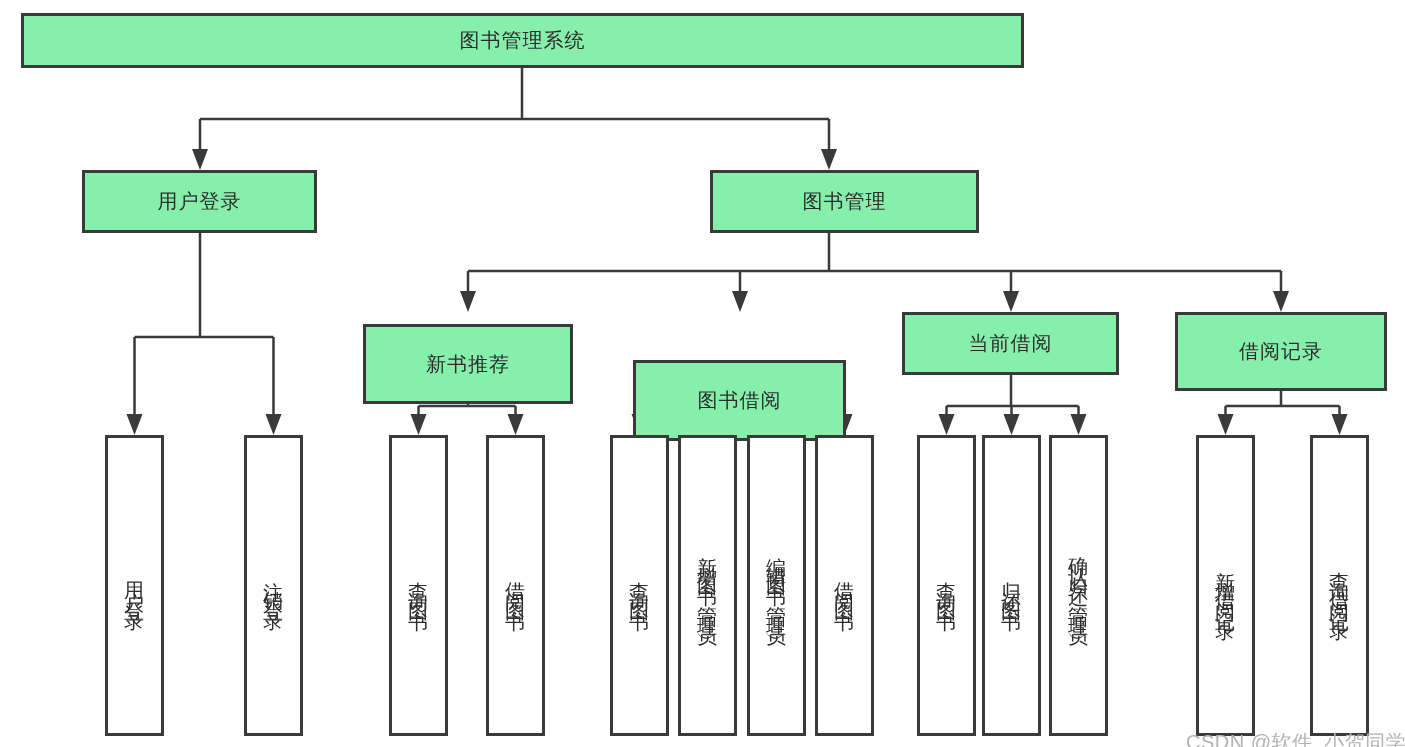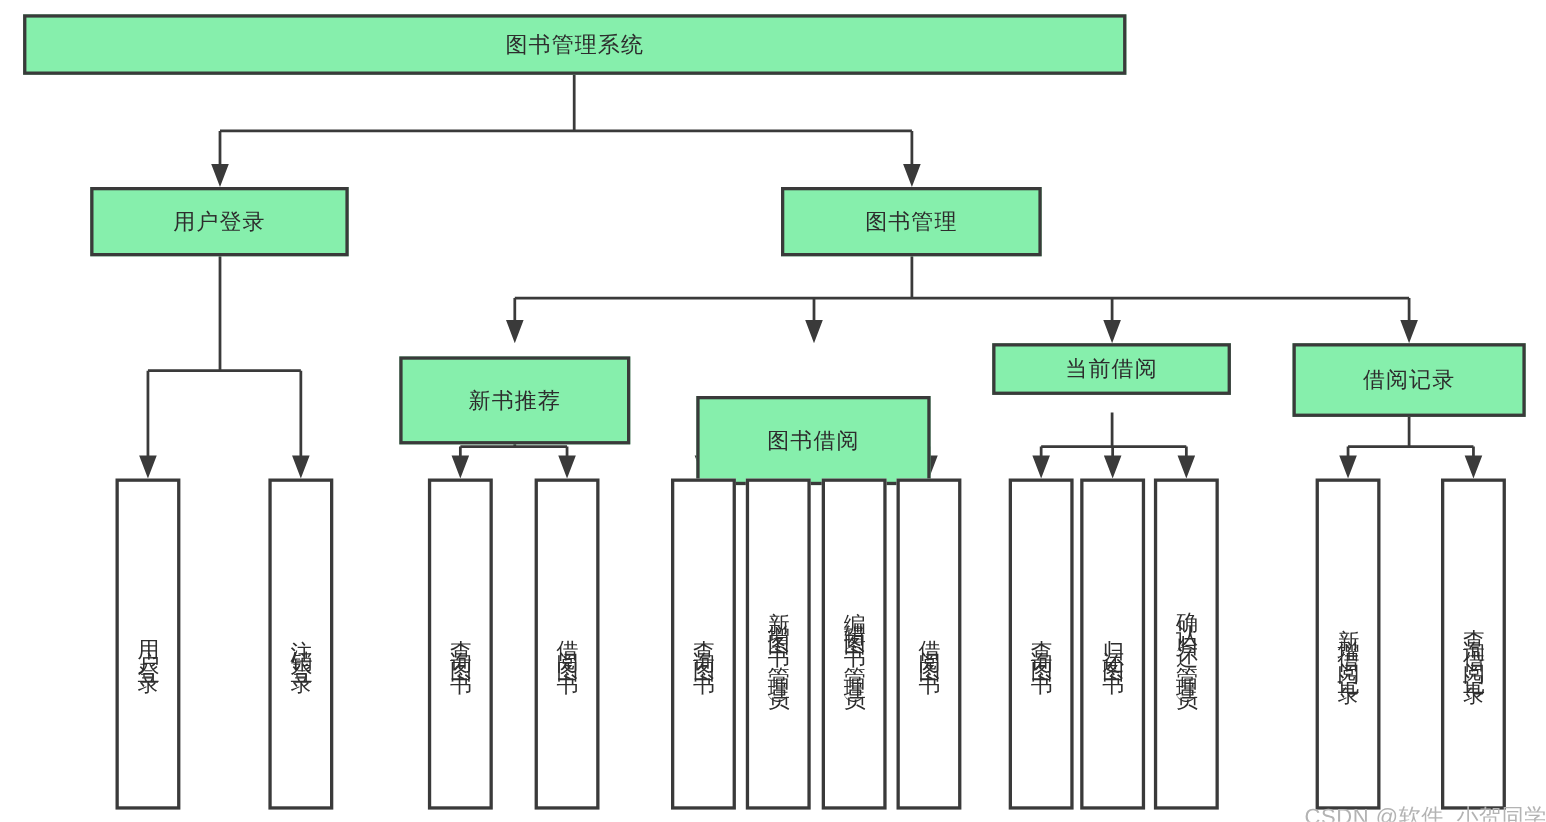--- a/index.html
+++ b/index.html
@@ -22,25 +22,25 @@
     display:flex; align-items:center; justify-content:center;
   }
   .vnode .vtext {
     writing-mode:vertical-rl; text-orientation:mixed;
     font-size:20px; letter-spacing:10px; line-height:1;
     color:#2d2d2d; white-space:nowrap;
   }
   
   .n-root { left:21px;  top:13px;  width:1003px; height:55px; }
   .n-l2a  { left:82px;  top:170px; width:235px;  height:63px; }
-  .n-l2b  { left:710px; top:170px; width:237px;  height:63px; }
+  .n-l2b  { left:710px; top:170px; width:269px;  height:63px; }
   .n-l3a  { left:363px; top:324px; width:210px;  height:80px; }
   .n-l3b  { left:633px; top:312px; width:213px;  height:81px;margin-top:48px; }
-  .n-l3c  { left:902px; top:312px; width:217px;  height:47px; }
-  .n-l3d  { left:1175px;top:312px; width:212px;  height:67px;text-align:center; }
+  .n-l3c  { left:902px; top:312px; width:217px;  height:63px; }
+  .n-l3d  { left:1175px;top:312px; width:212px;  height:79px;text-align:center; }
   
   .g1-1 { left:105px; }  .g1-2 { left:244px; }
   .g2-1 { left:389px; }  .g2-2 { left:486px; }
   .g3-1 { left:610px; }  .g3-2 { left:678px; } .g3-3 { left:747px; } .g3-4 { left:815px; }
   .g4-1 { left:917px; }  .g4-2 { left:982px; } .g4-3 { left:1049px; }
   .g5-1 { left:1196px; } .g5-2 { left:1310px; }
   .watermark {
     position:absolute; left:1186px; top:716px; z-index:2;
     font-size:20px; color:#b3b3b3; letter-spacing:0.5px; white-space:nowrap;margin-top:13px;
   }

